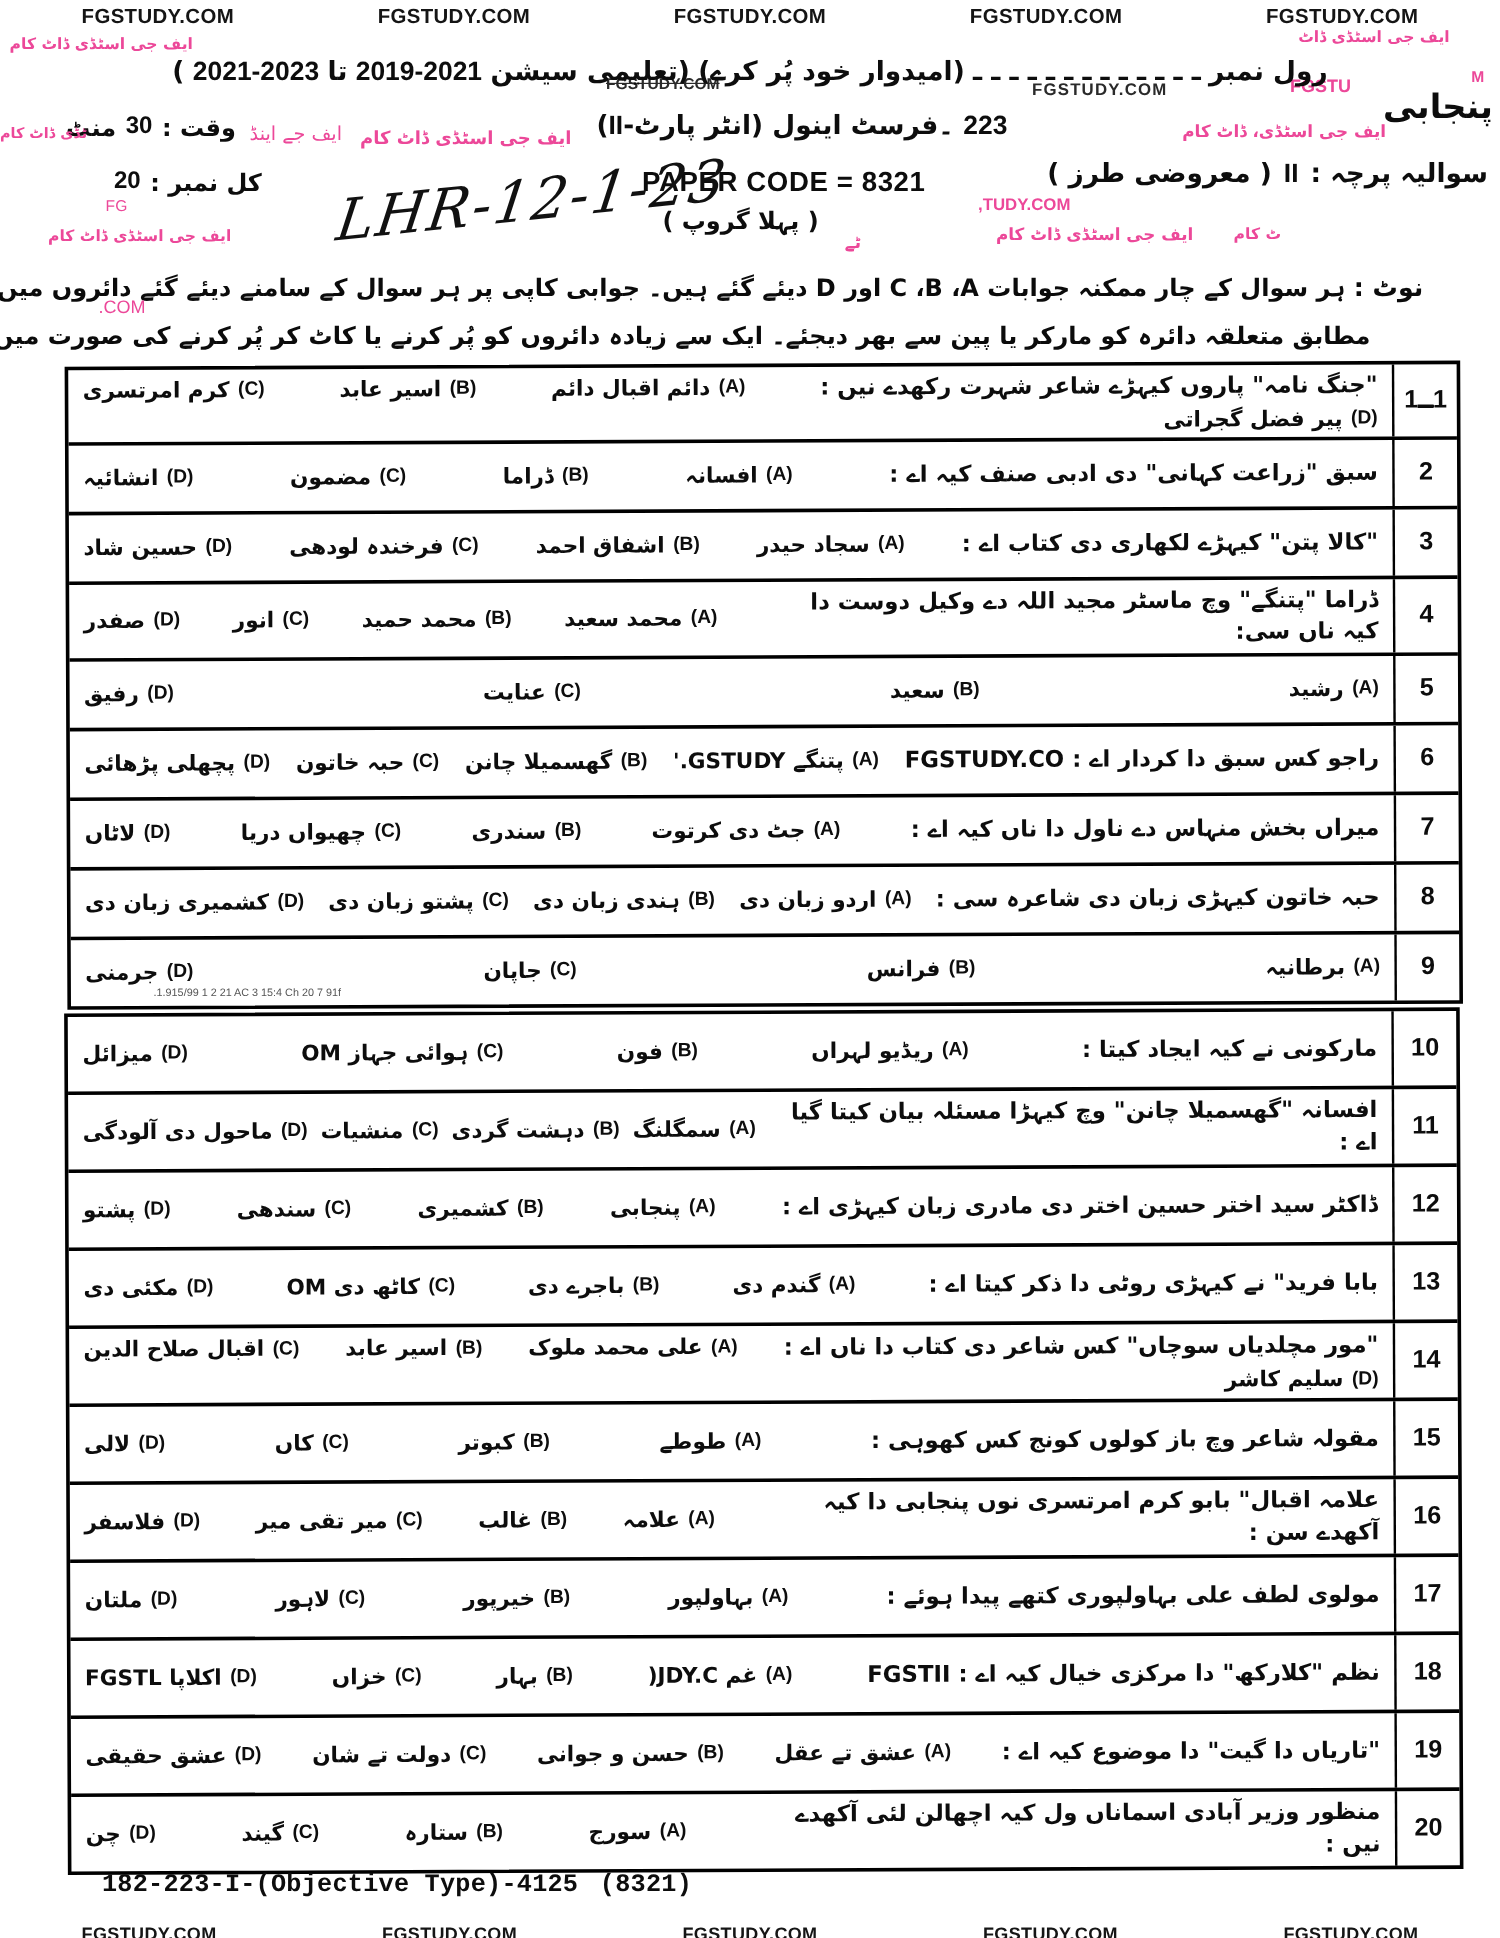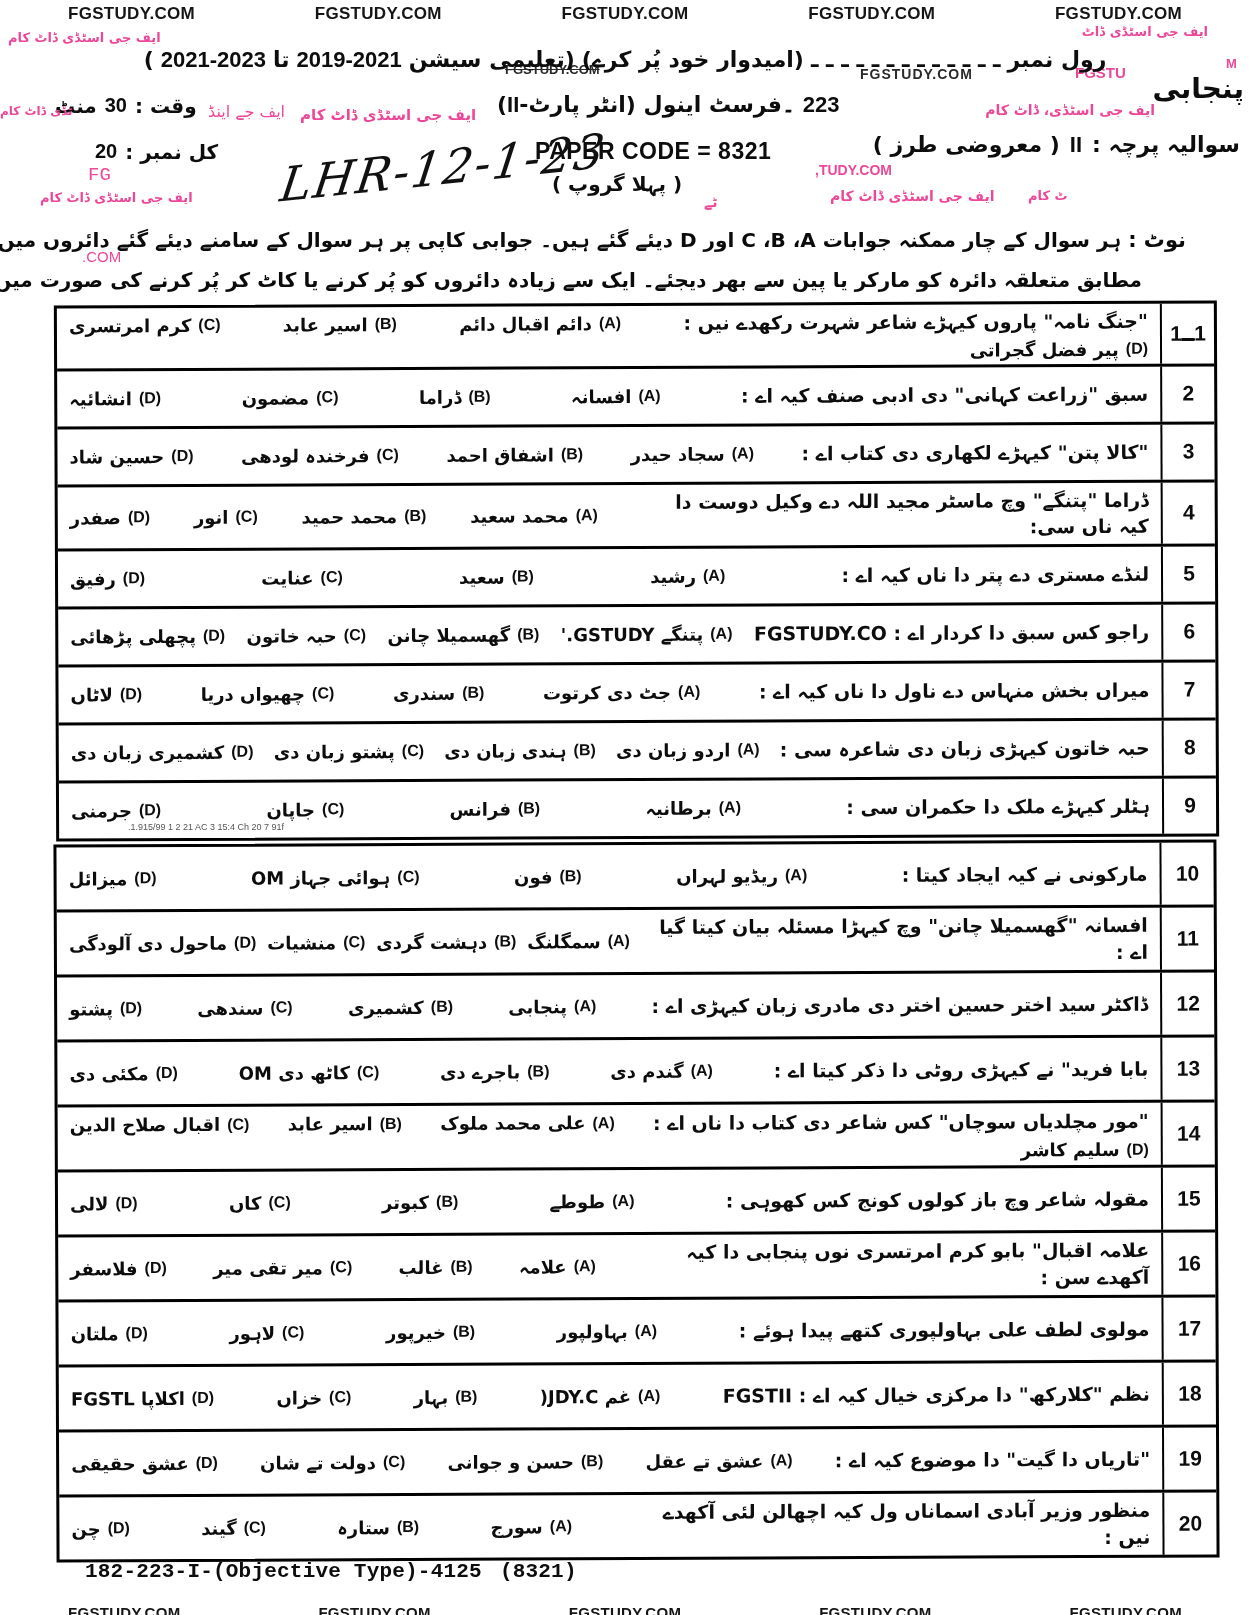--- a/index.html
+++ b/index.html
@@ -111,21 +111,21 @@
   <span>( معروضی طرز )</span>
 </div>
 
 <div class="hpos latin b" style="left:535px;top:138px;font-size:23px;letter-spacing:.5px;">PAPER CODE = 8321</div>
 <span class="frag latin b" style="left:815px;top:162px;font-size:14px;">,TUDY.COM</span>
 
 <div class="hpos rtl b" style="left:95px;top:140px;font-size:20px;display:flex;gap:8px;">
   <span>کل نمبر :</span>
   <span dir="ltr" class="latin">20</span>
 </div>
-<span class="frag latin" style="left:88px;top:164px;font-size:19px;font-family:Liberation Mono, monospace;">FG</span>
+<span class="frag latin" style="left:88px;top:164px;font-size:13px;">FG</span>
 
 <div class="hand">LHR-12-1-23</div>
 
 <div class="hpos rtl b" style="left:552px;top:172px;font-size:20px;">( پہلا گروپ )</div>
 <span class="frag rtl b" style="left:704px;top:194px;font-size:14px;">ٹے</span>
 <span class="frag rtl b" style="left:40px;top:190px;font-size:13px;">ایف جی اسٹڈی ڈاٹ کام</span>
 <span class="frag rtl b" style="left:830px;top:188px;font-size:14px;">ایف جی اسٹڈی ڈاٹ کام</span>
 <span class="frag rtl b" style="left:1015px;top:188px;font-size:13px;margin-left:13px;">ٹ کام</span>
 
 <div class="note" style="top:228px;right:64px;">
@@ -220,21 +220,20 @@
         </span>
         <span class="opt">
           <b class="mk">(D)</b>
           <span class="ot">صفدر</span>
         </span>
       </div>
     </div>
     <div class="qrow">
       <div class="qnum">5</div>
       <div class="qcell">
-        <span class="qtext">لنڈے مستری دے پتر دا ناں کیہ اے :</span>
         <span class="opt">
           <b class="mk">(A)</b>
           <span class="ot">رشید</span>
         </span>
         <span class="opt">
           <b class="mk">(B)</b>
           <span class="ot">سعید</span>
         </span>
         <span class="opt">
           <b class="mk">(C)</b>
@@ -308,21 +307,20 @@
         </span>
         <span class="opt">
           <b class="mk">(D)</b>
           <span class="ot">کشمیری زبان دی</span>
         </span>
       </div>
     </div>
     <div class="qrow">
       <div class="qnum">9</div>
       <div class="qcell">
-        <span class="qtext">ہٹلر کیہڑے ملک دا حکمران سی :</span>
         <span class="opt">
           <b class="mk">(A)</b>
           <span class="ot">برطانیہ</span>
         </span>
         <span class="opt">
           <b class="mk">(B)</b>
           <span class="ot">فرانس</span>
         </span>
         <span class="opt">
           <b class="mk">(C)</b>

